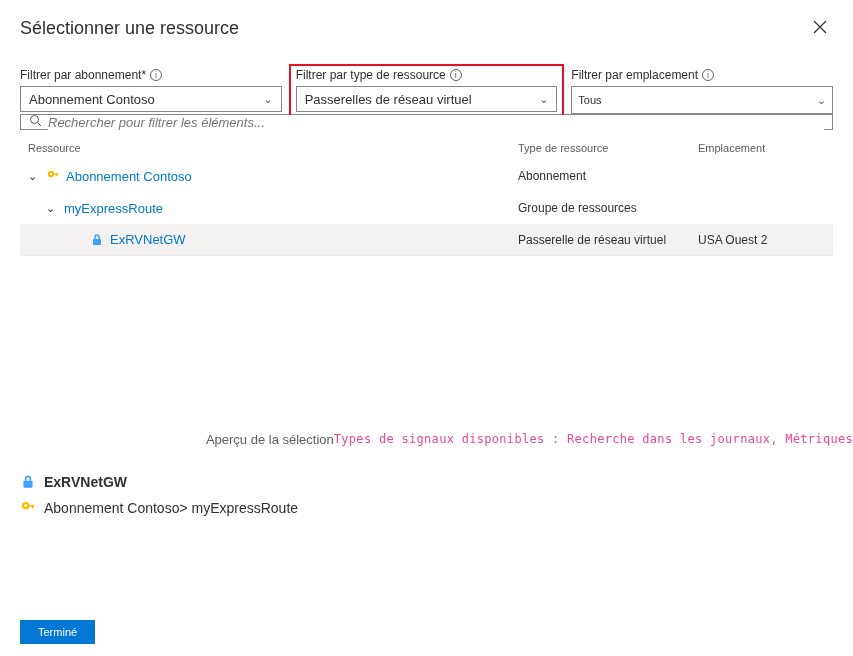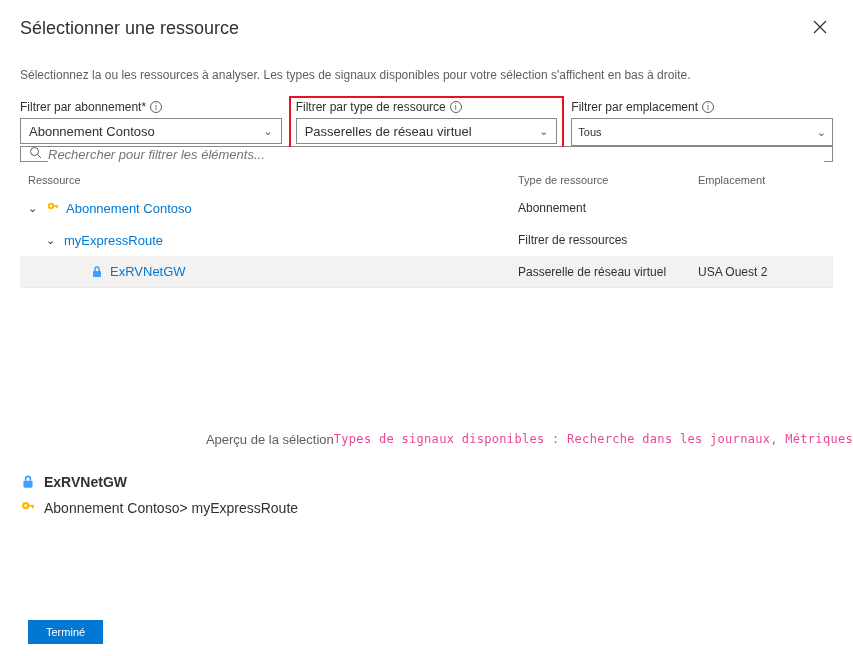--- a/index.html
+++ b/index.html
@@ -176,21 +176,21 @@
       font-weight: 600;
       margin-bottom: 10px;
     }
     .preview-item.sub {
       font-weight: 400;
       font-size: 14px;
     }
     .footer {
       position: absolute;
       bottom: 12px;
-      left: 28px;
+      left: 20px;
     }
     .done-btn {
       background: #0078d4;
       color: #fff;
       border: none;
       height: 24px;
       padding: 0 18px;
       font-size: 11px;
       cursor: pointer;
     }
@@ -203,21 +203,20 @@
 <div class="panel">
   <div class="header">
     <h1>Sélectionner une ressource</h1>
     <button class="close-x">
       <svg width="14" height="14" viewBox="0 0 14 14">
           <path d="M1 1 L13 13 M13 1 L1 13" stroke="#323130" stroke-width="1.2" fill="none"></path>
         </svg>
     </button>
   </div>
 
-  <p class="instructions">Sélectionnez la ou les ressources à analyser. Les types de signaux disponibles pour votre sélection s'affichent en bas à droite.</p>
 
   <div class="filter-row">
     <div class="filter-group">
       <div class="filter-label">
         <span>Filtrer par abonnement*</span>
         <span class="info-icon">i</span>
       </div>
       <div class="dropdown">
         <span>Abonnement Contoso</span>
         <span class="chevron">⌄</span>
@@ -280,21 +279,21 @@
     </div>
     <div class="col-type type-text">Abonnement</div>
     <div class="col-location"></div>
   </div>
 
   <div class="tree-row">
     <div class="col-resource indent-1">
       <span class="toggle-chev">⌄</span>
       <span class="tree-link">myExpressRoute</span>
     </div>
-    <div class="col-type type-text">Filtrer de ressources</div>
+    <div class="col-type type-text">Groupe de ressources</div>
     <div class="col-location"></div>
   </div>
 
   <div class="tree-row selected">
     <div class="col-resource indent-2">
       <span class="lock-icon">
         <svg width="14" height="14" viewBox="0 0 14 14">
             <rect x="3" y="6" width="8" height="6" rx="1" fill="#40a0ff"></rect>
             <path d="M5 6 V4 a2 2 0 0 1 4 0 V6" stroke="#40a0ff" stroke-width="1.5" fill="none"></path>
           </svg>

